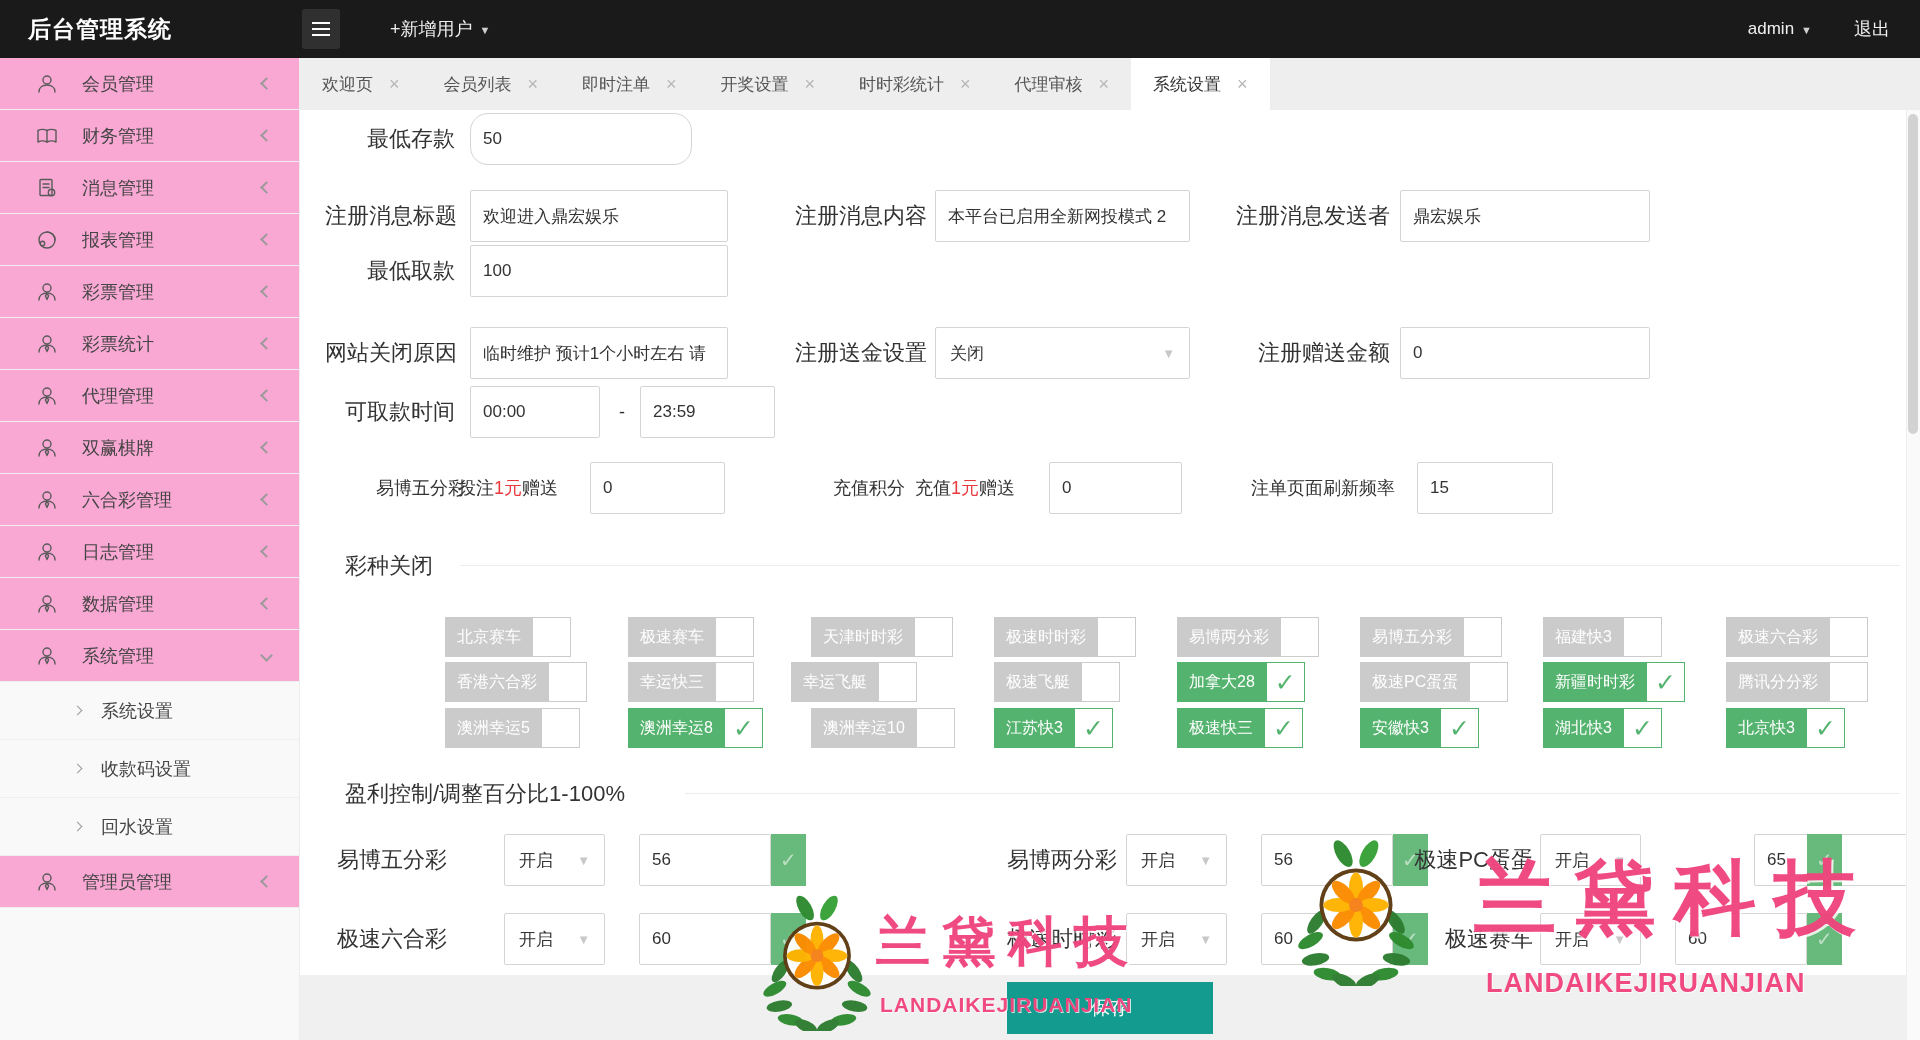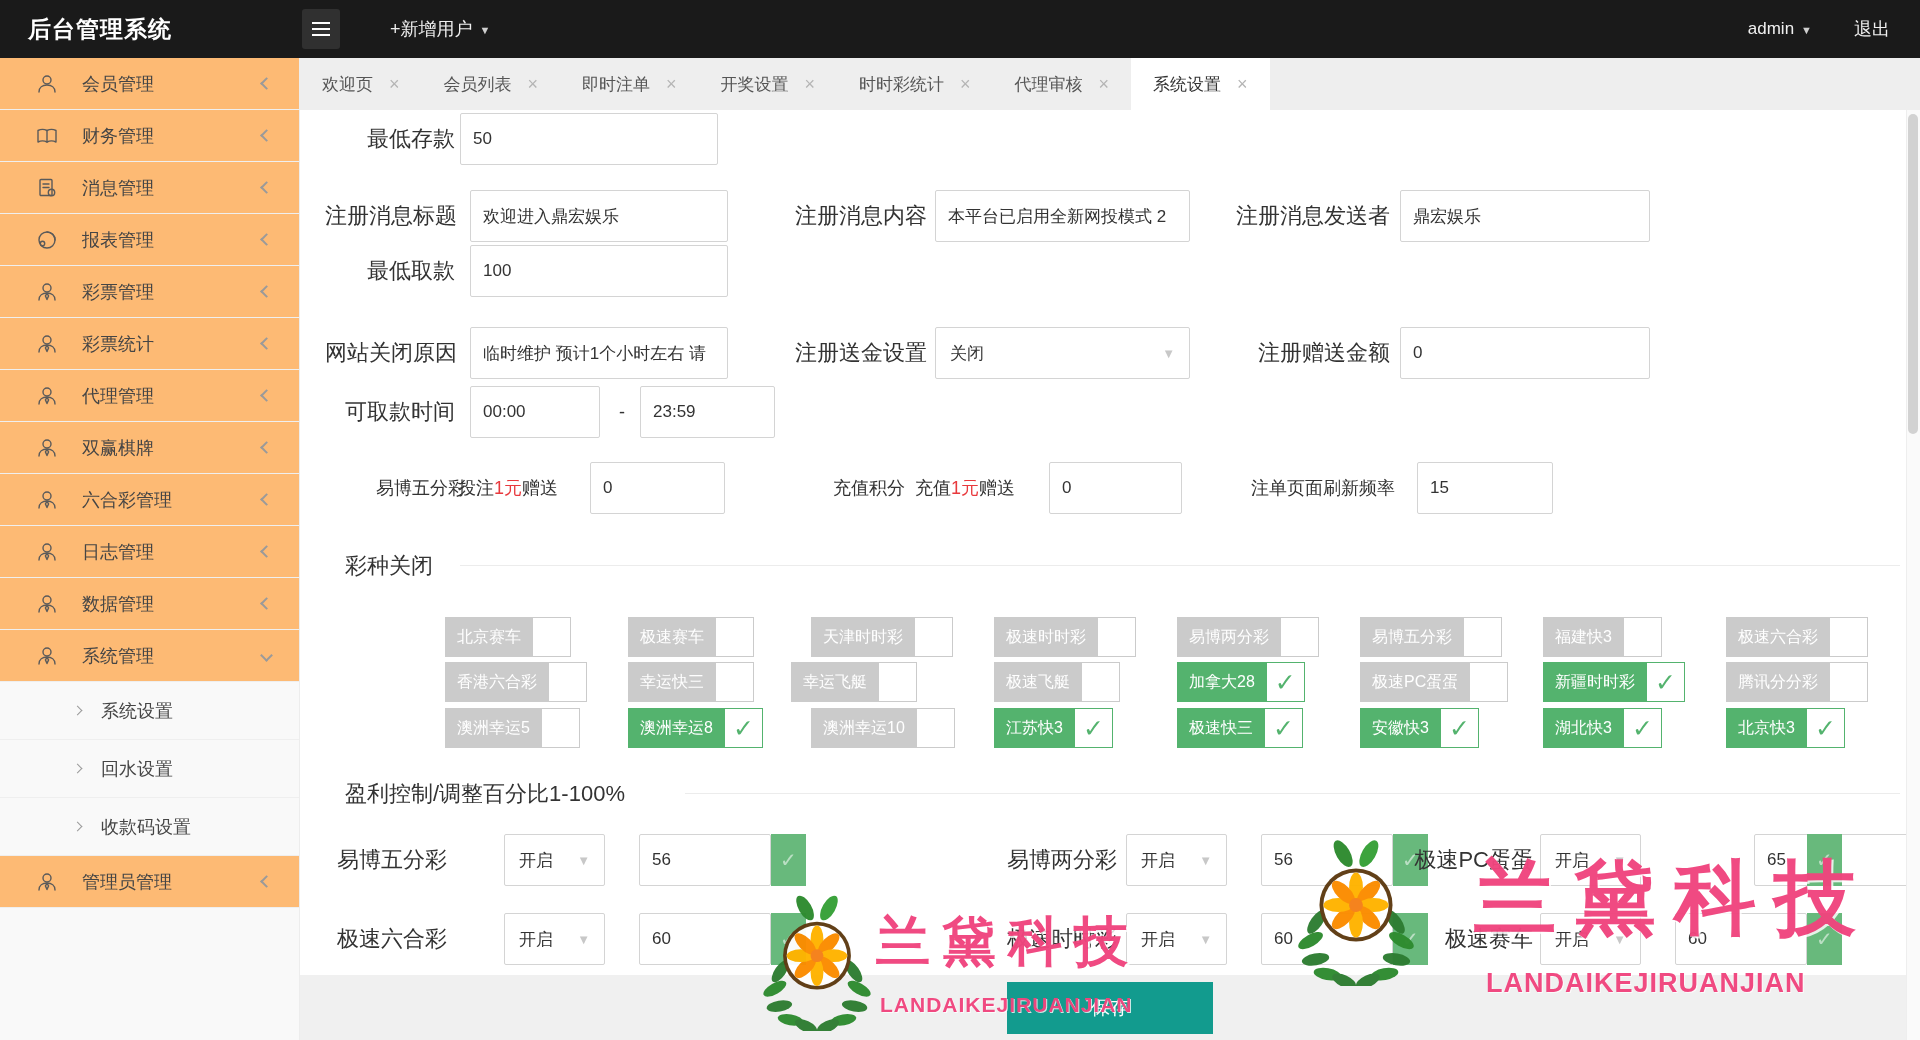--- a/index.html
+++ b/index.html
@@ -11,21 +11,21 @@
   .hdr .title { position:absolute; left:28px; top:0; line-height:58px; font-size:23px; font-weight:bold; letter-spacing:1px; }
   .burger { position:absolute; left:302px; top:9px; width:38px; height:40px; background:#303030; border:none; border-radius:3px; display:flex; align-items:center; justify-content:center; cursor:pointer; }
   .burger .bars { width:18px; height:2px; background:#fff; box-shadow:0 -6px 0 #fff, 0 6px 0 #fff; }
   .adduser { position:absolute; left:390px; top:0; line-height:58px; font-size:18px; color:#efefef; cursor:pointer; }
   .hcaret { font-size:11px; color:#cfcfcf; margin-left:7px; vertical-align:middle; }
   .hadmin { position:absolute; right:108px; top:0; line-height:58px; font-size:17px; color:#f0f0f0; cursor:pointer; }
   .hlogout { position:absolute; right:30px; top:0; line-height:58px; font-size:18px; color:#f0f0f0; cursor:pointer; }
 
   
   .sidebar { position:absolute; left:0; top:58px; width:300px; bottom:0; background:#f9f9f9; border-right:1px solid #ededed; z-index:10; }
-  .sitem { height:52px; display:flex; align-items:center; padding:0 28px 0 36px; border-bottom:1px solid #efefef; font-size:18px; color:#454545; cursor:pointer; background:#fdba74; }
+  .sitem { height:52px; display:flex; align-items:center; padding:0 28px 0 36px; border-bottom:1px solid #efefef; font-size:18px; color:#454545; cursor:pointer; background:#f9a8d4; }
   .sitem .lab { flex:1; margin-left:24px; }
   .sic { width:22px; height:22px; stroke:#5a5a5a; fill:none; stroke-width:1.4; stroke-linecap:round; stroke-linejoin:round; }
   .chev { display:inline-block; width:9px; height:9px; border-right:2px solid #9a9a9a; border-bottom:2px solid #9a9a9a; }
   .chev.l { transform:rotate(135deg); }
   .chev.d { transform:rotate(45deg); }
   .chev.r { width:7px; height:7px; border-width:1.5px; transform:rotate(-45deg); }
   .ssub { height:58px; display:flex; align-items:center; padding-left:74px; border-bottom:1px solid #efefef; font-size:18px; color:#454545; cursor:pointer; }
   .ssub .chev { margin-right:20px; }
 
   
@@ -218,25 +218,25 @@
       </svg>
       <span class="lab">系统管理</span>
       <span class="chev d"></span>
     </div>
   <div class="ssub">
       <span class="chev r"></span>
       <span>系统设置</span>
     </div>
   <div class="ssub">
       <span class="chev r"></span>
-      <span>回水设置</span>
+      <span>收款码设置</span>
     </div>
   <div class="ssub">
       <span class="chev r"></span>
-      <span>收款码设置</span>
+      <span>回水设置</span>
     </div>
   <div class="sitem">
       <svg class="sic" viewBox="0 0 22 22">
         <use href="#i-user-tie"></use>
       </svg>
       <span class="lab">管理员管理</span>
       <span class="chev l"></span>
     </div>
 </div>
 
@@ -267,21 +267,21 @@
     </div>
   <div class="tab active">
       <span>系统设置</span>
       <span class="x">×</span>
     </div>
 </div>
 
 <div class="content">
 
   <span class="flabel" style="left:45px;top:3px;width:110px">最低存款</span>
-  <input class="finput" style="left: 160px; top: 3px; width: 258px;" value="50">
+  <input class="finput" style="left: 170px; top: 3px; width: 222px; border-radius: 18px;" value="50">
 
   <span class="flabel" style="left:25px;top:80px;width:130px">注册消息标题</span>
   <input class="finput" style="left: 170px; top: 80px; width: 258px;" value="欢迎进入鼎宏娱乐">
   <span class="flabel" style="left:495px;top:80px;width:130px">注册消息内容</span>
   <input class="finput" style="left: 635px; top: 80px; width: 255px;" value="本平台已启用全新网投模式 2">
   <span class="flabel" style="left:935px;top:80px;width:155px">注册消息发送者</span>
   <input class="finput" style="left: 1100px; top: 80px; width: 250px;" value="鼎宏娱乐">
 
   <span class="flabel" style="left:45px;top:135px;width:110px">最低取款</span>
   <input class="finput" style="left: 170px; top: 135px; width: 258px;" value="100">

